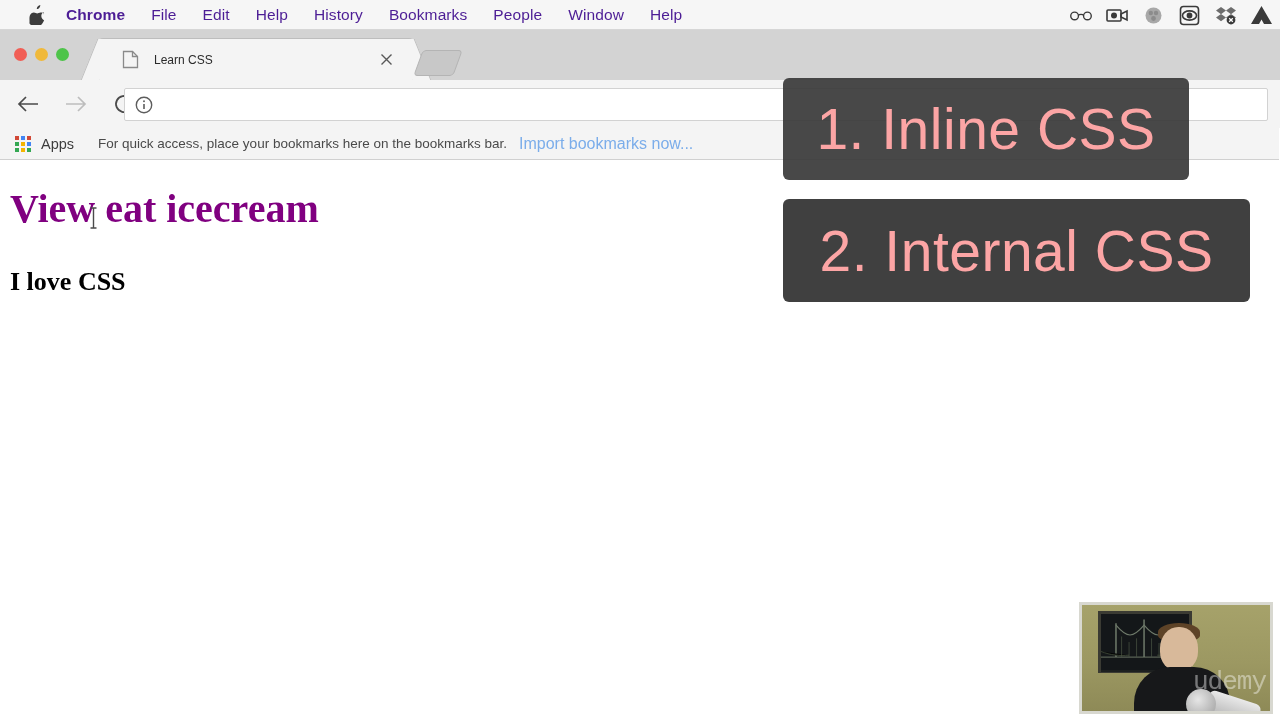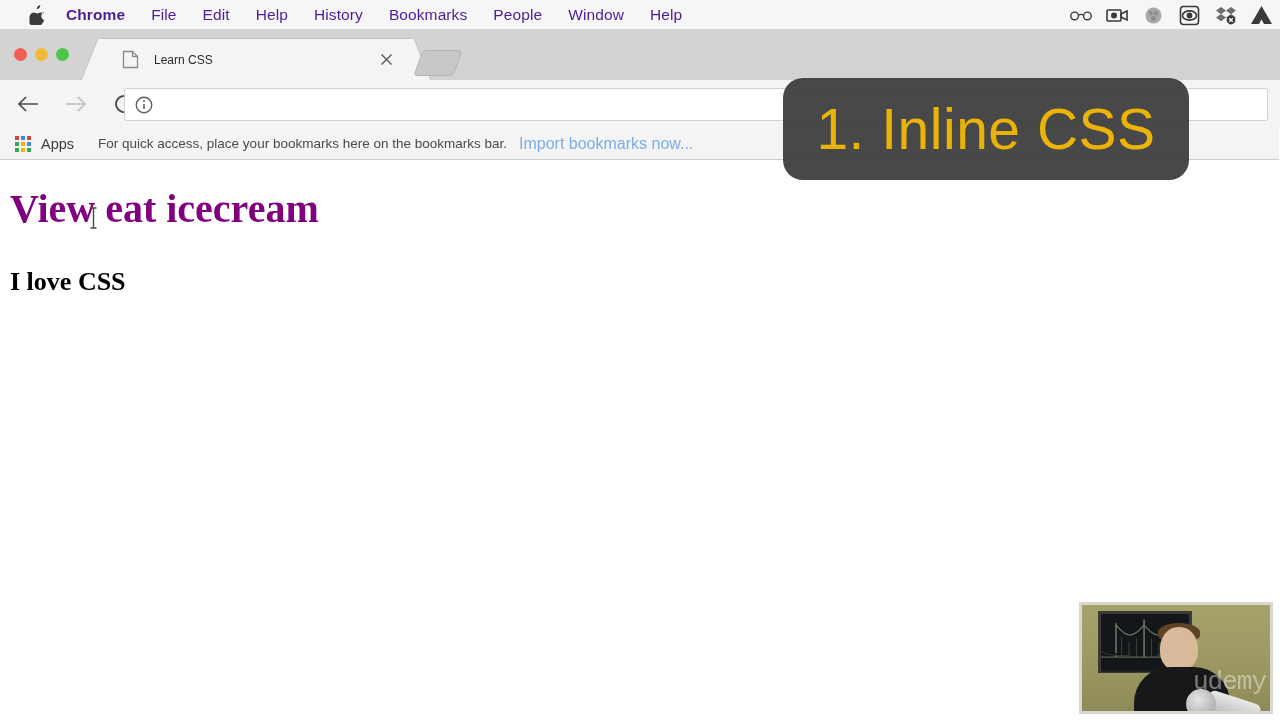--- a/index.html
+++ b/index.html
@@ -132,23 +132,23 @@
   }
   .ibeam {
     position: absolute; left: 89px; top: 205px; width: 9px; height: 26px;
     color: #555;
   }
 
   
   .anno {
     position: absolute;
     background: rgba(58,58,58,0.93);
-    border-radius: 20px;
+    border-radius: 6px;
     display: flex; align-items: center; justify-content: center;
-    color: #eab308;
+    color: #fca5a5;
     font-family: "Liberation Sans", sans-serif;
     font-weight: normal;
     letter-spacing: .5px;
     white-space: nowrap;
   }
   #anno1 { left: 783px; top: 78px;  width: 406px; height: 102px; font-size: 57px; }
   #anno2 { left: 783px; top: 199px; width: 467px; height: 103px; font-size: 57px;
            background: rgba(58,58,58,0.97); }
 
   
@@ -341,20 +341,21 @@
     <h3>I love CSS</h3>
   </div>
 
   <span class="ibeam">
     <svg width="9" height="26" viewBox="0 0 9 26" stroke="#4a4a4a" stroke-width="1.4" fill="none">
       <path d="M4.5 3v20M1.5 3h6M1.5 23h6"></path>
     </svg>
   </span>
 
   <div class="anno" id="anno1">1. Inline CSS</div>
+  <div class="anno" id="anno2">2. Internal CSS</div>
 
   <div class="webcam">
     <div class="wc-wall"></div>
     <div class="wc-picture">
       <svg class="wc-bridge" viewBox="0 0 94 62" preserveAspectRatio="none">
         <rect width="94" height="62" fill="#14171a"></rect>
         <path d="M0 46h94" stroke="#6e7a6a" stroke-width="1.4"></path>
         <path d="M16 46V10M46 46V6M76 46V12" stroke="#8c9a86" stroke-width="1.6"></path>
         <path d="M16 12c12 14 18 14 30 0 12 14 18 14 30 0" stroke="#8c9a86" stroke-width="1.2" fill="none"></path>
         <path d="M0 40c10 4 20 5 30 4M60 44c12 1 24 0 34-3" stroke="#48523f" stroke-width="1"></path>

